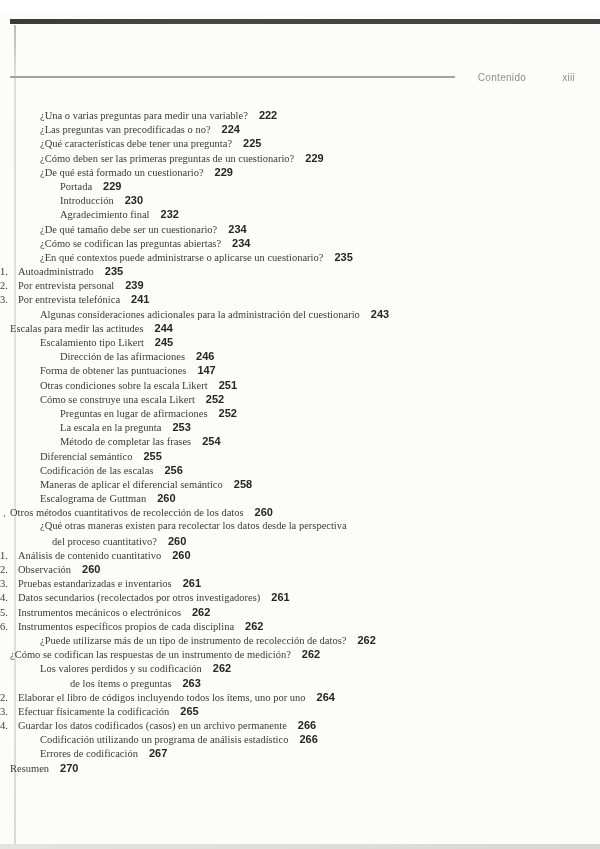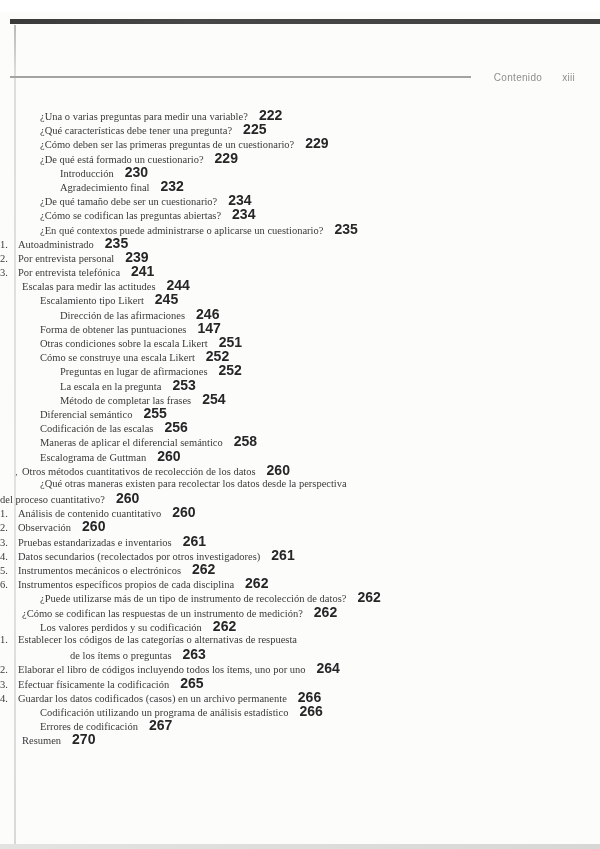--- a/index.html
+++ b/index.html
@@ -15,62 +15,65 @@
     background:linear-gradient(to right,#4a4a4a,#3d3d3d);}
   .scan-edge-left{position:absolute;left:14px;top:13px;width:2px;height:820px;
     background:linear-gradient(to bottom,#b9b9b7,#dddddb 6%,#e2e2e0 60%,#d9d9d7);}
 
   
   .header{position:absolute;left:10px;right:25px;top:57px;height:16px;
     display:flex;align-items:center;
     font-family:"Liberation Sans",sans-serif;font-size:10px;color:#8e8e8e;letter-spacing:.3px;}
   .header .rule{flex:1;height:1.5px;background:#a3a3a2;}
   .header .running-head{margin-left:23px;white-space:nowrap;}
-  .header .folio{margin-left:20px;white-space:nowrap;}
+  .header .folio{margin-left:36px;white-space:nowrap;}
 
   
   .toc{position:absolute;left:0;top:96px;width:578px;}
   .toc-line{height:14.2px;line-height:14.3px;font-size:10.5px;color:#3a3a3a;white-space:nowrap;}
-  .toc-line.l0{padding-left:22px;}
+  .toc-line.l0{padding-left:10px;}
   .toc-line.l1{padding-left:40px;}
-  .toc-line.l1c{}
+  .toc-line.l1c{padding-left:52px;}
   .toc-line.l2{padding-left:60px;}
   .toc-line.n2{}
   .toc-line.n2c{padding-left:70px;}
   .num{display:inline-block;width:18px;}
   .pre{display:inline-block;width:0;transform:translateX(-7px);color:#4a4a4a;font-size:9px;}
-  .pg{font-family:"Liberation Sans",sans-serif;font-weight:bold;font-size:14px;color:#262626;margin-left:11px;margin-top:40px;}
+  .pg{font-family:"Liberation Sans",sans-serif;font-weight:bold;font-size:11px;color:#262626;margin-left:11px;margin-top:40px;}
 </style>
 </head>
 <body>
 
 <div class="page">
 
   <div class="scan-bar-top"></div>
   <div class="scan-edge-left"></div>
 
   <div class="header">
     <div class="rule"></div>
     <span class="running-head">Contenido</span>
     <span class="folio">xiii</span>
   </div>
 
   <div class="toc">
       <div class="toc-line l1"><span class="txt">¿Una o varias preguntas para medir una variable?</span><span class="pg">222</span></div>
+      <div class="toc-line l1"><span class="txt">¿Las preguntas van precodificadas o no?</span><span class="pg">224</span></div>
       <div class="toc-line l1"><span class="txt">¿Qué características debe tener una pregunta?</span><span class="pg">225</span></div>
       <div class="toc-line l1"><span class="txt">¿Cómo deben ser las primeras preguntas de un cuestionario?</span><span class="pg">229</span></div>
       <div class="toc-line l1"><span class="txt">¿De qué está formado un cuestionario?</span><span class="pg">229</span></div>
+      <div class="toc-line l2"><span class="txt">Portada</span><span class="pg">229</span></div>
       <div class="toc-line l2"><span class="txt">Introducción</span><span class="pg">230</span></div>
       <div class="toc-line l2"><span class="txt">Agradecimiento final</span><span class="pg">232</span></div>
       <div class="toc-line l1"><span class="txt">¿De qué tamaño debe ser un cuestionario?</span><span class="pg">234</span></div>
       <div class="toc-line l1"><span class="txt">¿Cómo se codifican las preguntas abiertas?</span><span class="pg">234</span></div>
       <div class="toc-line l1"><span class="txt">¿En qué contextos puede administrarse o aplicarse un cuestionario?</span><span class="pg">235</span></div>
       <div class="toc-line n2"><span class="num">1.</span><span class="txt">Autoadministrado</span><span class="pg">235</span></div>
       <div class="toc-line n2"><span class="num">2.</span><span class="txt">Por entrevista personal</span><span class="pg">239</span></div>
       <div class="toc-line n2"><span class="num">3.</span><span class="txt">Por entrevista telefónica</span><span class="pg">241</span></div>
+      <div class="toc-line l1"><span class="txt">Algunas consideraciones adicionales para la administración del cuestionario</span><span class="pg">243</span></div>
       <div class="toc-line l0"><span class="txt">Escalas para medir las actitudes</span><span class="pg">244</span></div>
       <div class="toc-line l1"><span class="txt">Escalamiento tipo Likert</span><span class="pg">245</span></div>
       <div class="toc-line l2"><span class="txt">Dirección de las afirmaciones</span><span class="pg">246</span></div>
       <div class="toc-line l1"><span class="txt">Forma de obtener las puntuaciones</span><span class="pg">147</span></div>
       <div class="toc-line l1"><span class="txt">Otras condiciones sobre la escala Likert</span><span class="pg">251</span></div>
       <div class="toc-line l1"><span class="txt">Cómo se construye una escala Likert</span><span class="pg">252</span></div>
       <div class="toc-line l2"><span class="txt">Preguntas en lugar de afirmaciones</span><span class="pg">252</span></div>
       <div class="toc-line l2"><span class="txt">La escala en la pregunta</span><span class="pg">253</span></div>
       <div class="toc-line l2"><span class="txt">Método de completar las frases</span><span class="pg">254</span></div>
       <div class="toc-line l1"><span class="txt">Diferencial semántico</span><span class="pg">255</span></div>
@@ -82,21 +85,20 @@
       <div class="toc-line l1c"><span class="txt">del proceso cuantitativo?</span><span class="pg">260</span></div>
       <div class="toc-line n2"><span class="pre">ɔ</span><span class="num">1.</span><span class="txt">Análisis de contenido cuantitativo</span><span class="pg">260</span></div>
       <div class="toc-line n2"><span class="num">2.</span><span class="txt">Observación</span><span class="pg">260</span></div>
       <div class="toc-line n2"><span class="num">3.</span><span class="txt">Pruebas estandarizadas e inventarios</span><span class="pg">261</span></div>
       <div class="toc-line n2"><span class="num">4.</span><span class="txt">Datos secundarios (recolectados por otros investigadores)</span><span class="pg">261</span></div>
       <div class="toc-line n2"><span class="num">5.</span><span class="txt">Instrumentos mecánicos o electrónicos</span><span class="pg">262</span></div>
       <div class="toc-line n2"><span class="num">6.</span><span class="txt">Instrumentos específicos propios de cada disciplina</span><span class="pg">262</span></div>
       <div class="toc-line l1"><span class="txt">¿Puede utilizarse más de un tipo de instrumento de recolección de datos?</span><span class="pg">262</span></div>
       <div class="toc-line l0"><span class="txt">¿Cómo se codifican las respuestas de un instrumento de medición?</span><span class="pg">262</span></div>
       <div class="toc-line l1"><span class="txt">Los valores perdidos y su codificación</span><span class="pg">262</span></div>
-      <div class="toc-line n2"><span class="num">1.</span><span class="txt">Establecer los códigos de las categorías o alternativas de respuesta</span></div>
       <div class="toc-line n2c"><span class="txt">de los ítems o preguntas</span><span class="pg">263</span></div>
       <div class="toc-line n2"><span class="num">2.</span><span class="txt">Elaborar el libro de códigos incluyendo todos los ítems, uno por uno</span><span class="pg">264</span></div>
       <div class="toc-line n2"><span class="num">3.</span><span class="txt">Efectuar físicamente la codificación</span><span class="pg">265</span></div>
       <div class="toc-line n2"><span class="num">4.</span><span class="txt">Guardar los datos codificados (casos) en un archivo permanente</span><span class="pg">266</span></div>
       <div class="toc-line l1"><span class="txt">Codificación utilizando un programa de análisis estadístico</span><span class="pg">266</span></div>
       <div class="toc-line l1"><span class="txt">Errores de codificación</span><span class="pg">267</span></div>
       <div class="toc-line l0"><span class="txt">Resumen</span><span class="pg">270</span></div>
     </div>
 
   <div class="scan-band-bottom"></div>

